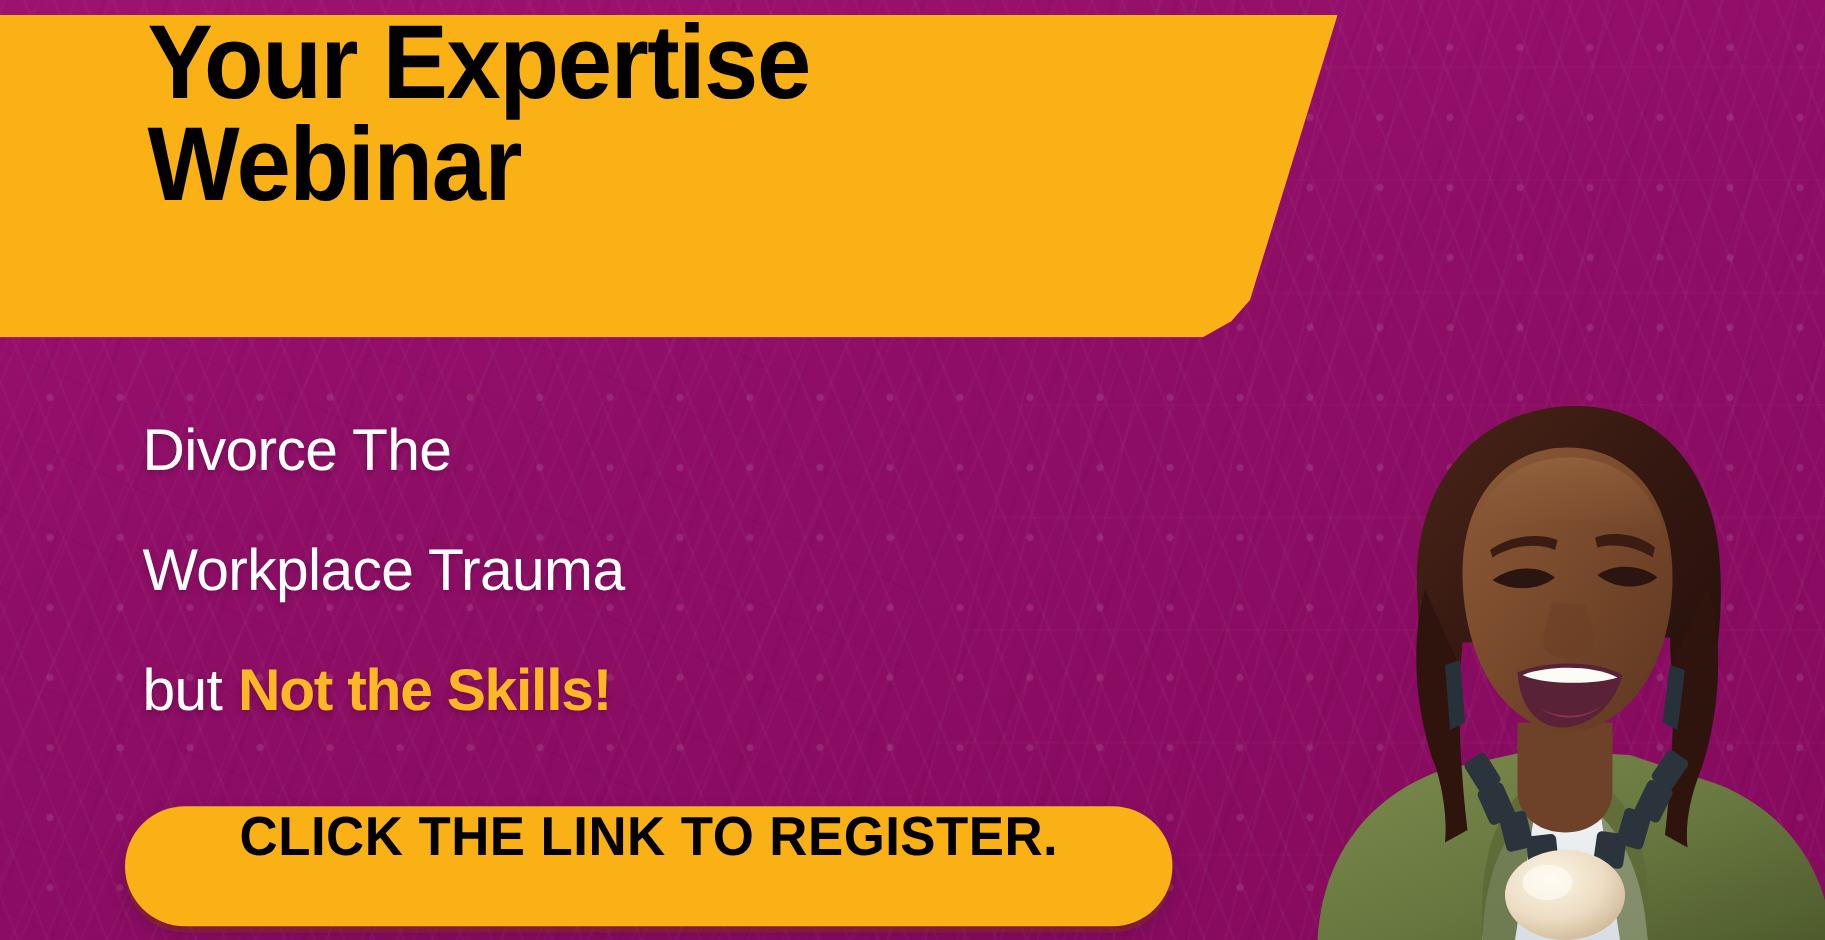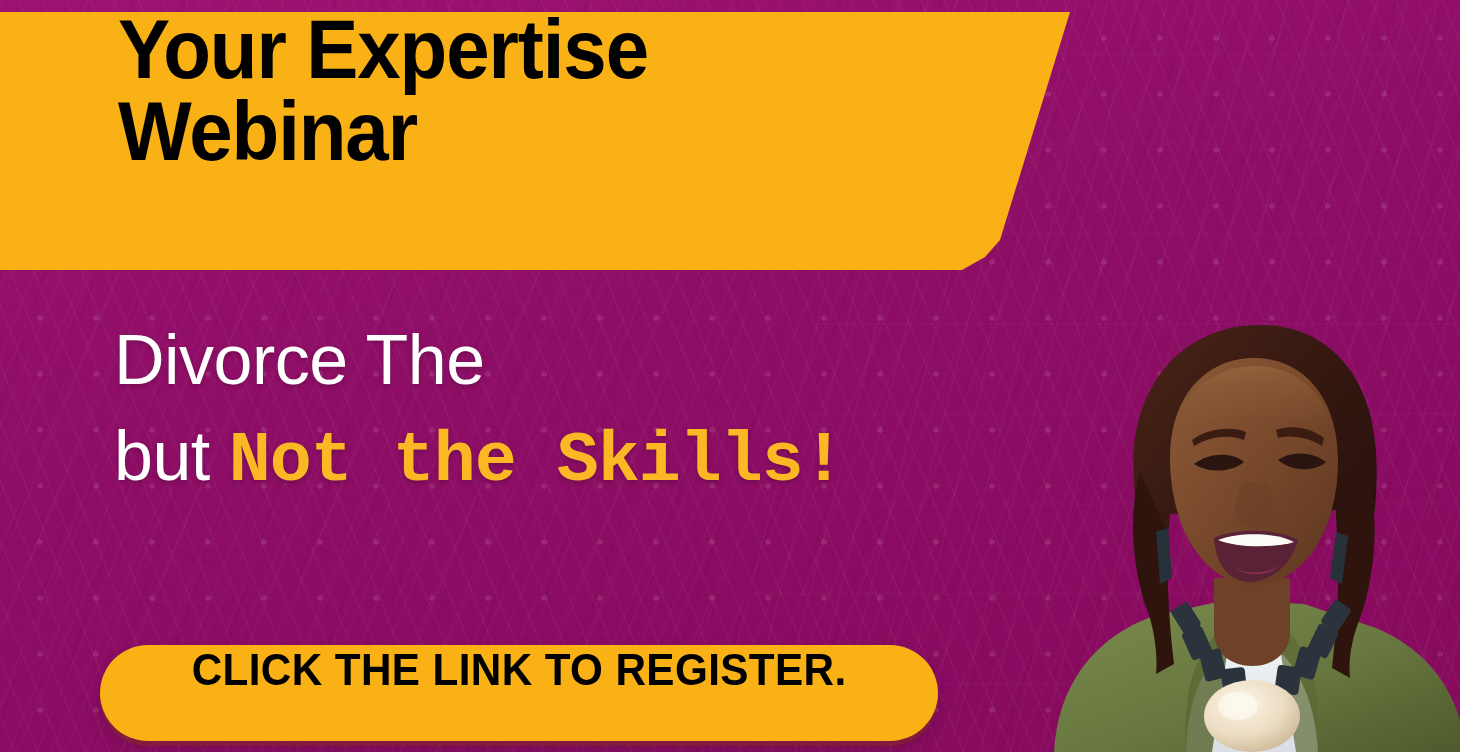--- a/index.html
+++ b/index.html
@@ -95,30 +95,30 @@
     white-space:pre-line;
   }
 
   
   .headline {
     position:absolute; left:114px; top:312px;
     width:760px;
     color:#ffffff;
     font-family:"Liberation Sans","DejaVu Sans", sans-serif;
     font-weight:400;
-    font-size:70px;
+    font-size:47px;
     line-height:96px;
     letter-spacing:-.5px;
     text-shadow:0 2px 5px rgba(0,0,0,.22);
   }
   .headline .l3 { font-weight:400; }
   .headline .accent {
     color:var(--accent,#fbb724);
     font-weight:700;
-    font-family:Liberation Mono, monospace;
+    font-family:Liberation Sans, sans-serif;
     letter-spacing:-1px;
   }
 
   
   .cta {
     position:absolute; left:100px; top:645px;
     width:838px; height:96px;
     background:var(--yellow,#f9b115);
     border-radius:60px;
     box-shadow:0 5px 0 rgba(150,60,5,.33), 0 8px 16px rgba(0,0,0,.16);
@@ -237,20 +237,21 @@
   </div>
 
   <div class="banner">
     <div class="banner-text">How to Monetize
 Your Expertise
 Webinar</div>
   </div>
 
   <div class="headline">
     <div class="l1">Divorce The</div>
+    <div class="l2">Workplace Trauma</div>
     <div class="l3"><span>but </span><span class="accent">Not the Skills!</span></div>
   </div>
 
   <div class="cta">
     <span class="cta-label">CLICK THE LINK TO REGISTER.</span>
   </div>
 
 </div>
 
 </body></html>

